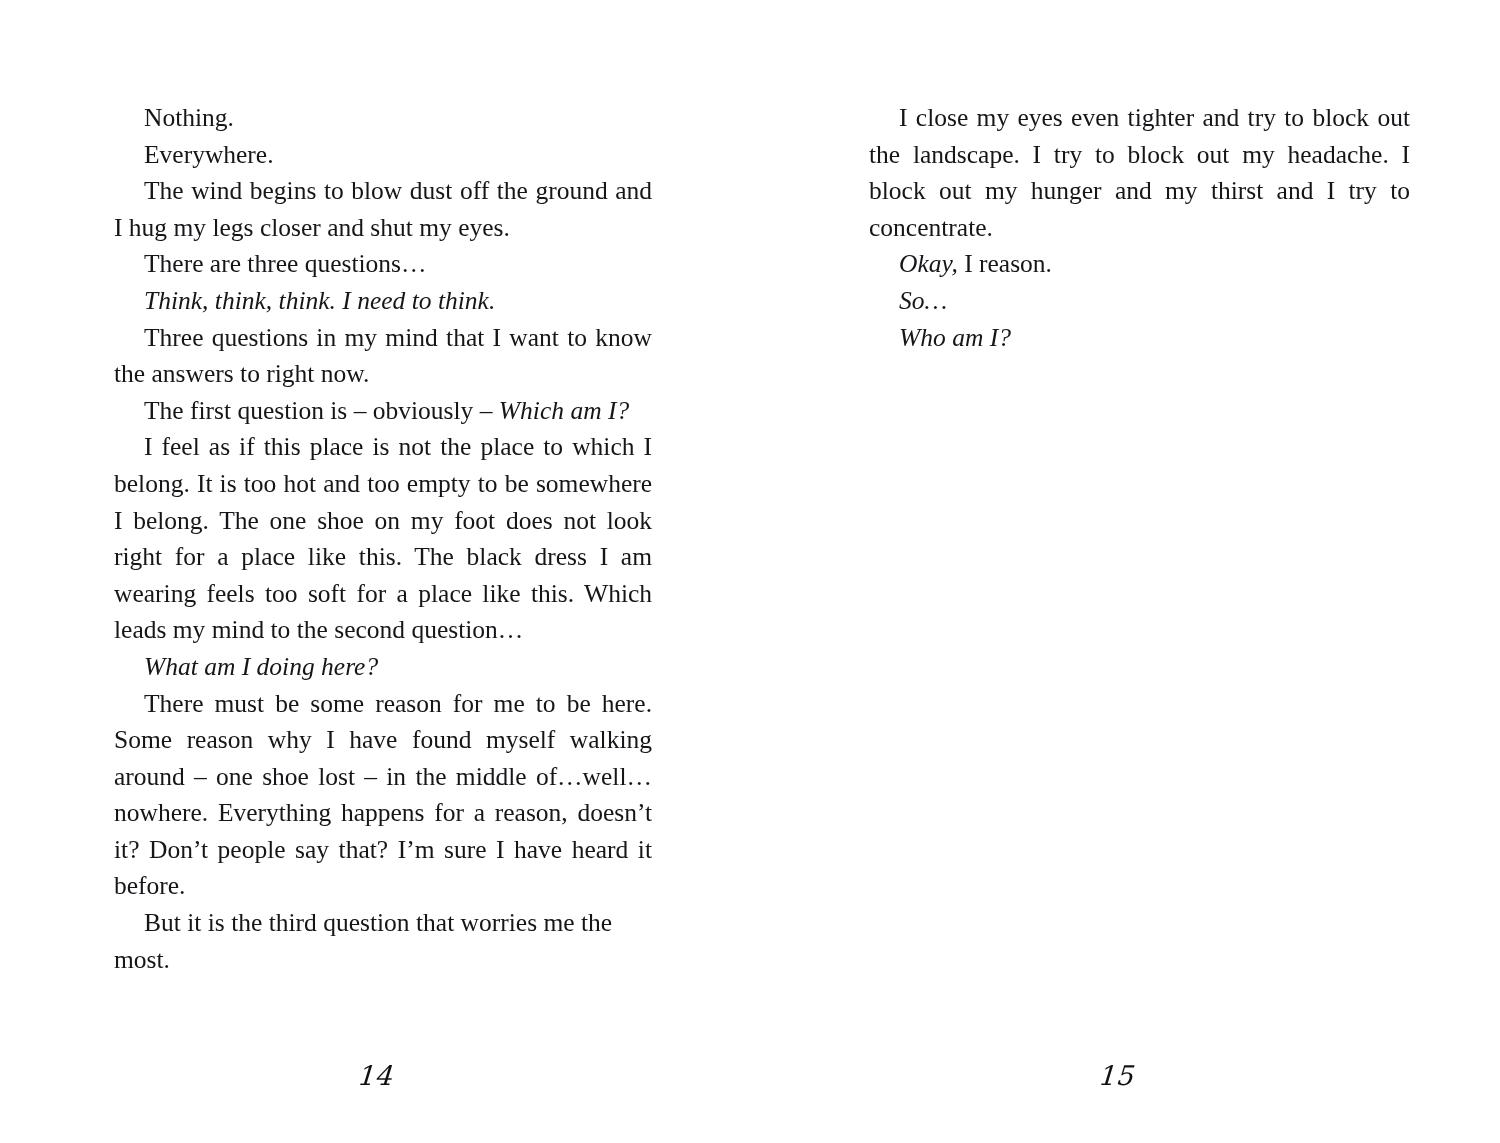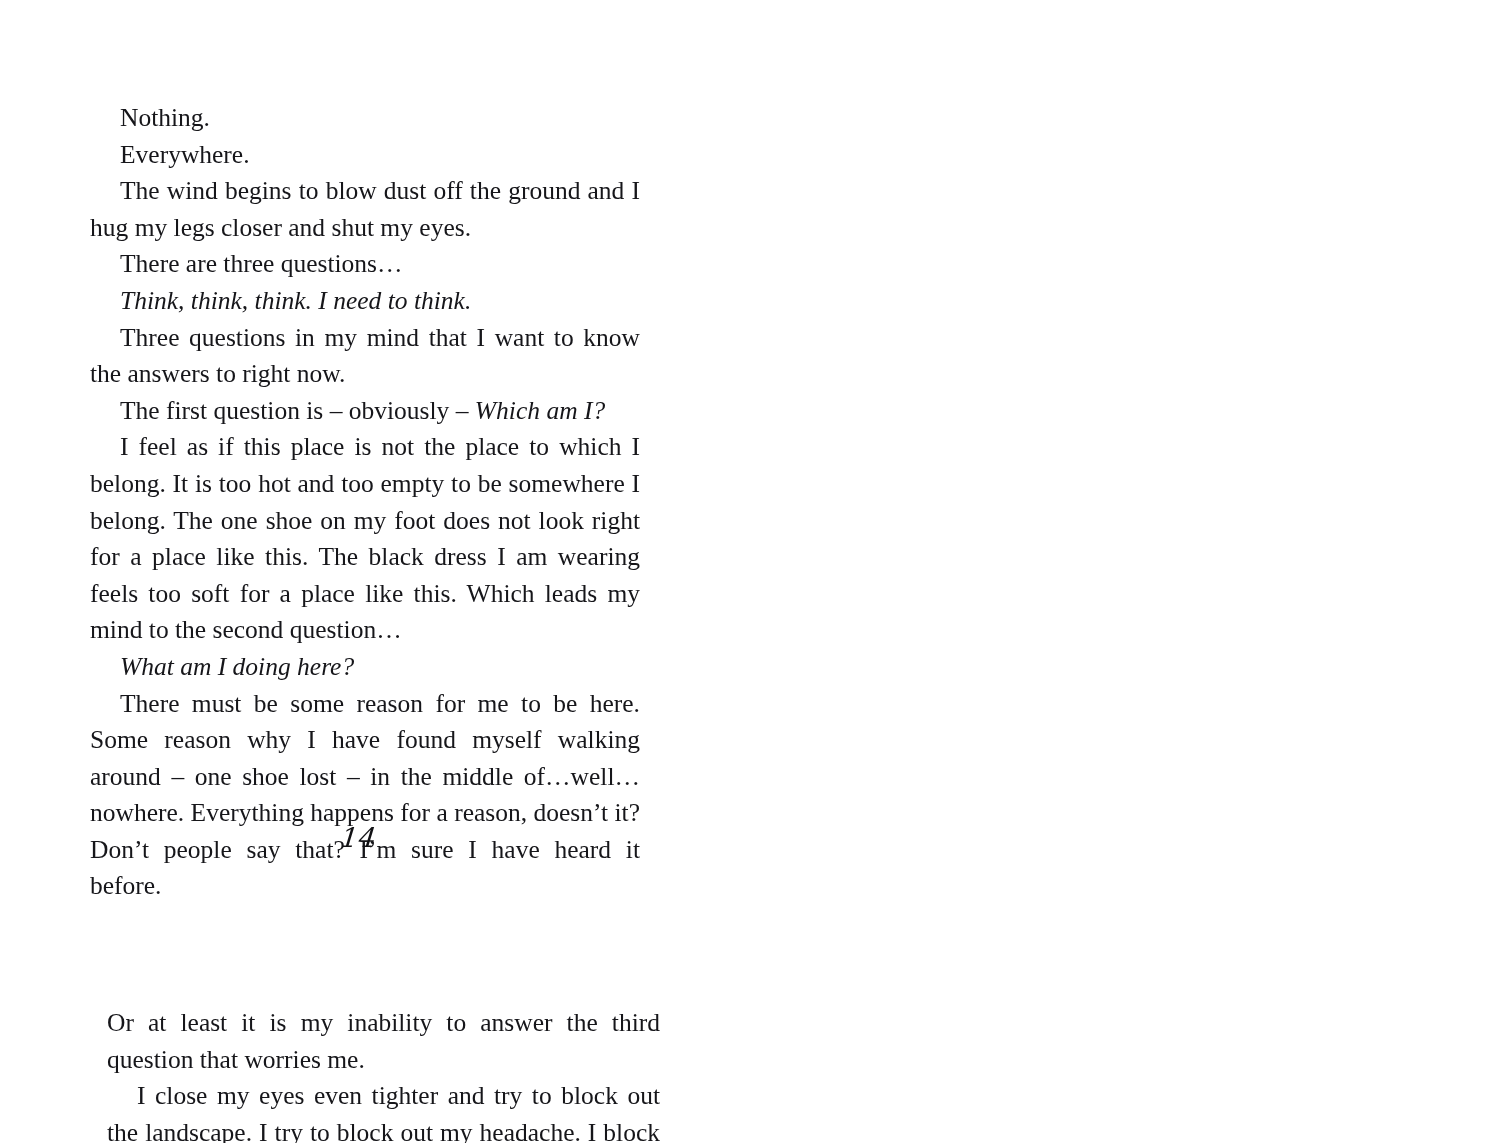--- a/index.html
+++ b/index.html
@@ -14,21 +14,21 @@
     position: relative;
     overflow: hidden;
     font-family: "Liberation Serif", "DejaVu Serif", serif;
     color: #17171a;
   }
 
   .spread {
     position: absolute;
     inset: 0;
     display: flex;
-    flex-direction: column;
+    padding-left: 24px;
   }
 
   .page {
     position: relative;
     width: 750px;
     height: 1143px;
     box-sizing: border-box;
   }
 
   .page-left  { padding: 100px 110px 0 90px; }
@@ -87,27 +87,27 @@
         <p class="short-line"><span>Nothing.</span></p>
         <p class="short-line"><span>Everywhere.</span></p>
         <p><span>The wind begins to blow dust off the ground and I hug my legs closer and shut my eyes.</span></p>
         <p class="short-line"><span>There are three questions…</span></p>
         <p class="short-line"><span class="ital">Think, think, think. I need to think.</span></p>
         <p><span>Three questions in my mind that I want to know the answers to right now.</span></p>
         <p class="short-line"><span>The first question is – obviously – </span><span class="ital">Which am I?</span></p>
         <p><span>I feel as if this place is not the place to which I belong. It is too hot and too empty to be somewhere I belong. The one shoe on my foot does not look right for a place like this. The black dress I am wearing feels too soft for a place like this. Which leads my mind to the second question…</span></p>
         <p class="short-line"><span class="ital">What am I doing here?</span></p>
         <p><span>There must be some reason for me to be here. Some reason why I have found myself walking around – one shoe lost – in the middle of…well…nowhere. Everything happens for a reason, doesn’t it? Don’t people say that? I’m sure I have heard it before.</span></p>
+        <p class="short-line"><span>But it is the third question that worries me the most.</span></p>
       </div>
     <div class="folio folio-left">14</div>
   </div>
 
   <div class="page page-right">
     <div class="text-block" id="right-text">
-        <p style="text-indent: 0px;"><span>Or at least it is my inability to answer the third question that worries me.</span></p>
         <p><span>I close my eyes even tighter and try to block out the landscape. I try to block out my headache. I block out my hunger and my thirst and I try to concentrate.</span></p>
         <p class="short-line"><span class="ital">Okay,</span><span> I reason.</span></p>
         <p class="short-line"><span class="ital">So…</span></p>
         <p class="short-line"><span class="ital">Who am I?</span></p>
       </div>
     <div class="folio folio-right">15</div>
   </div>
 
 </div>
 

